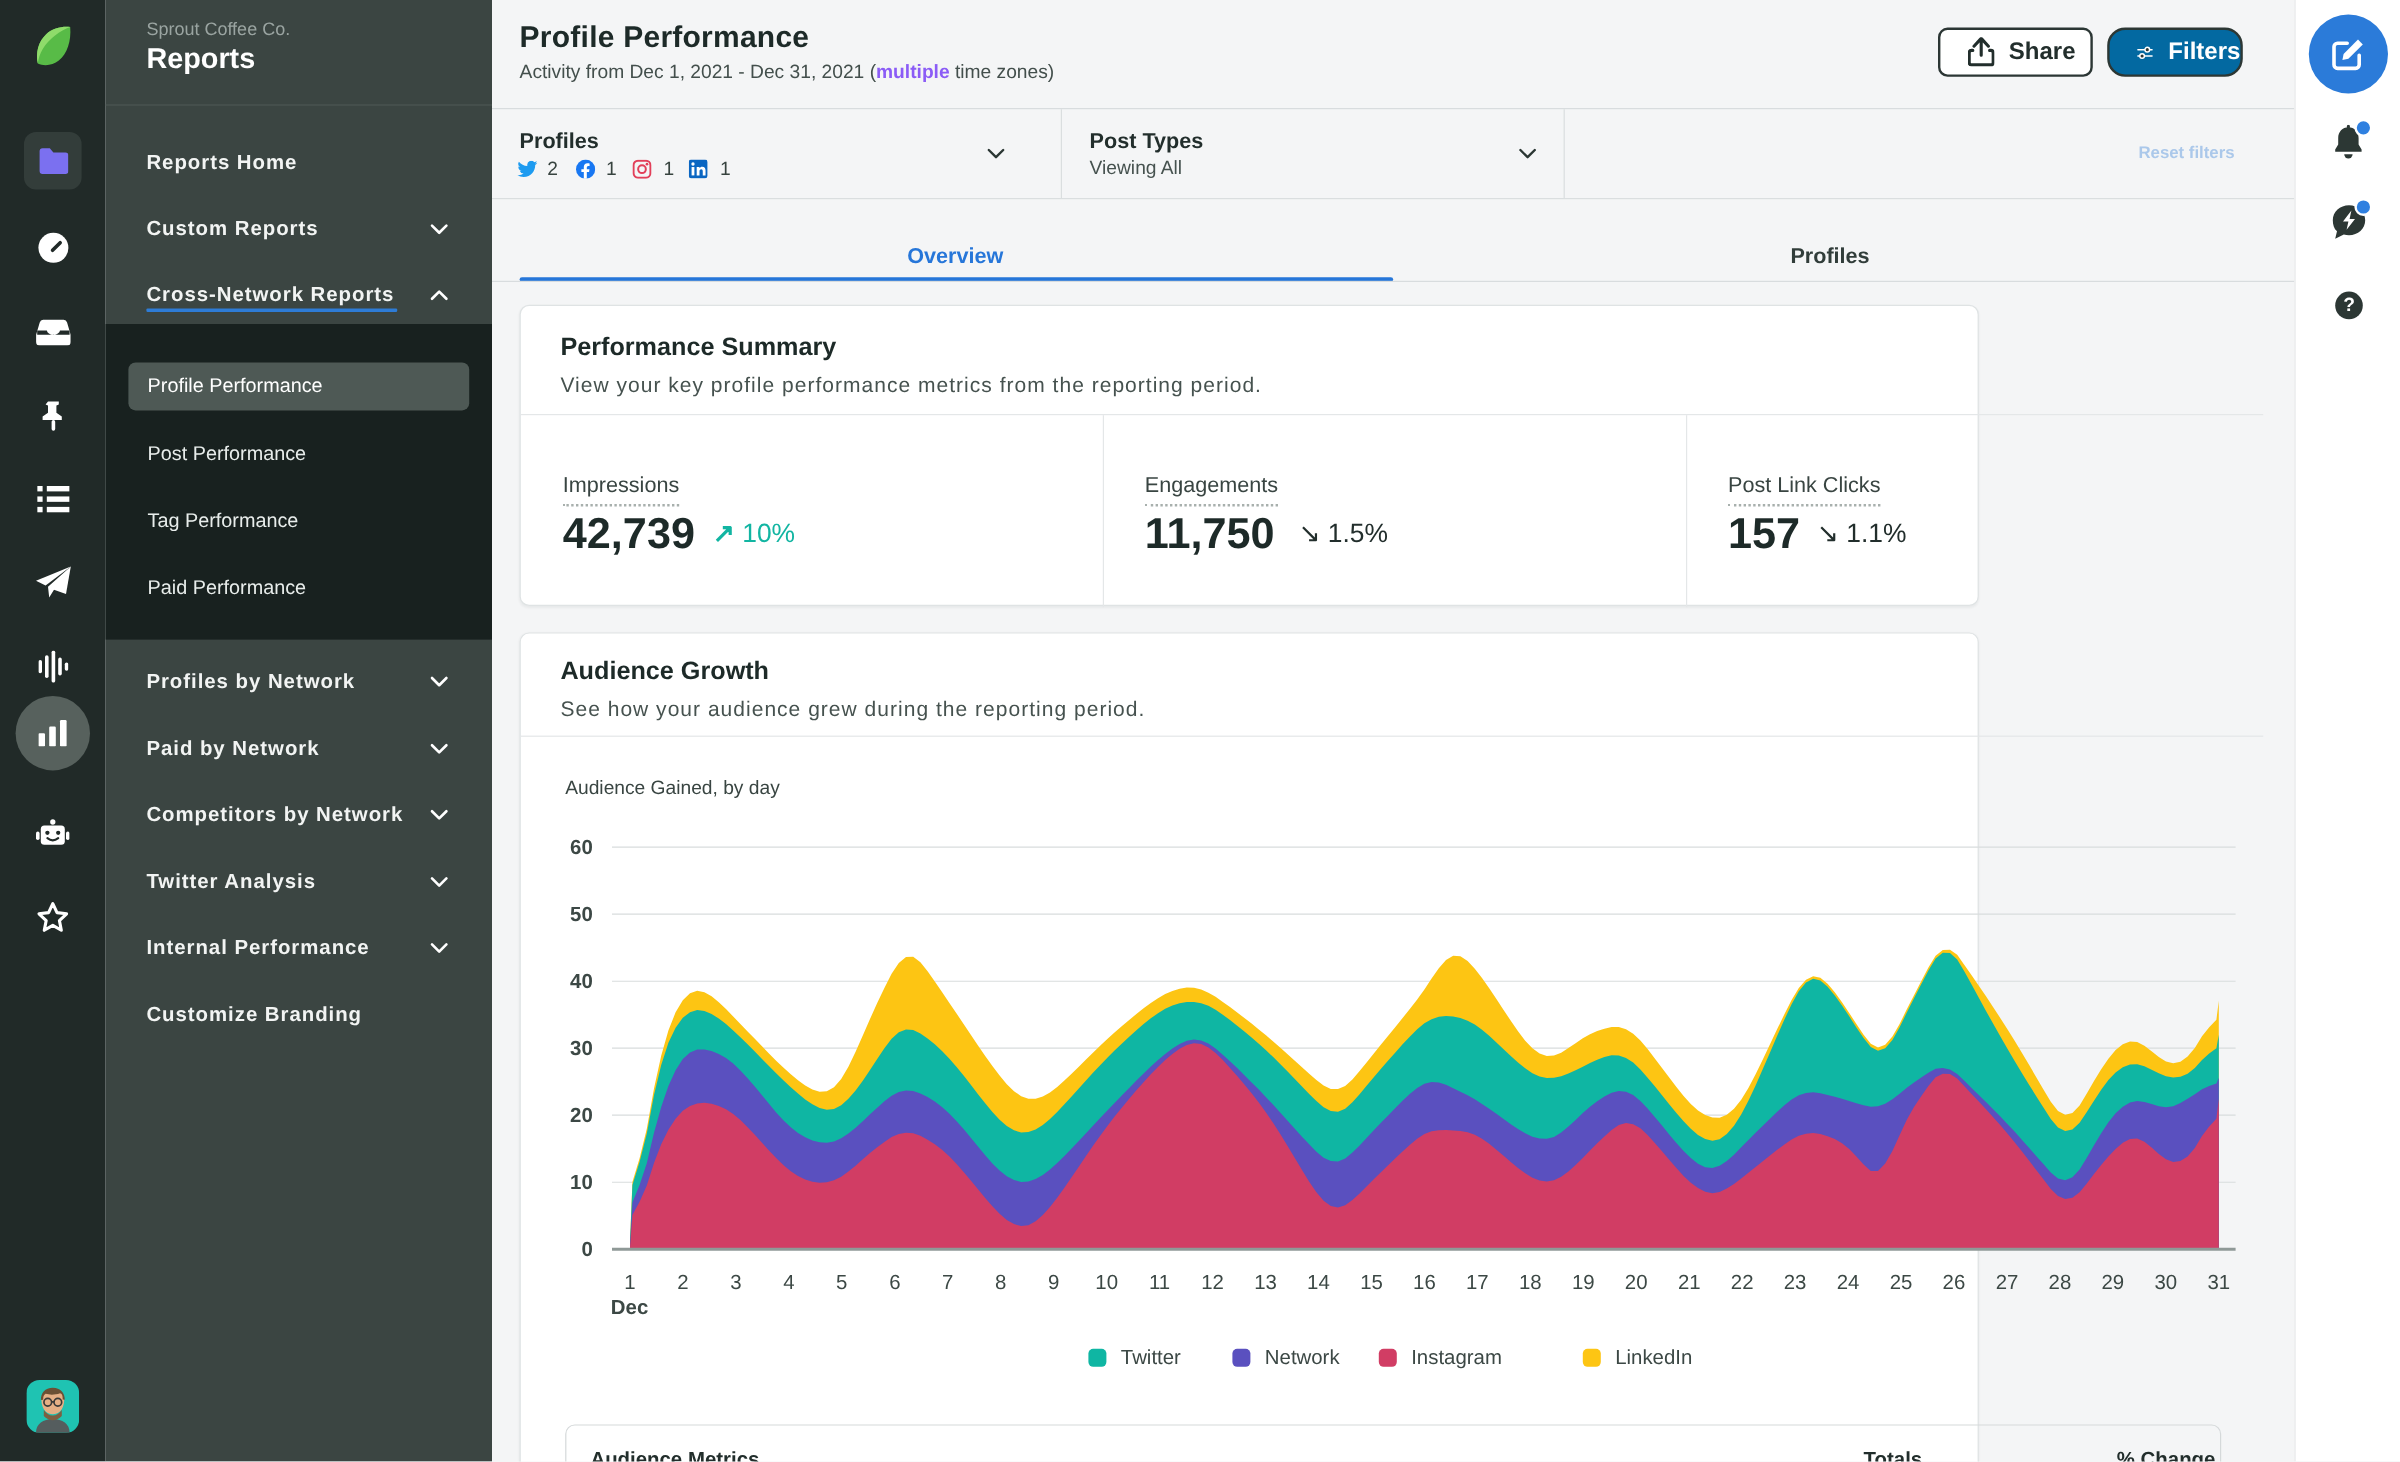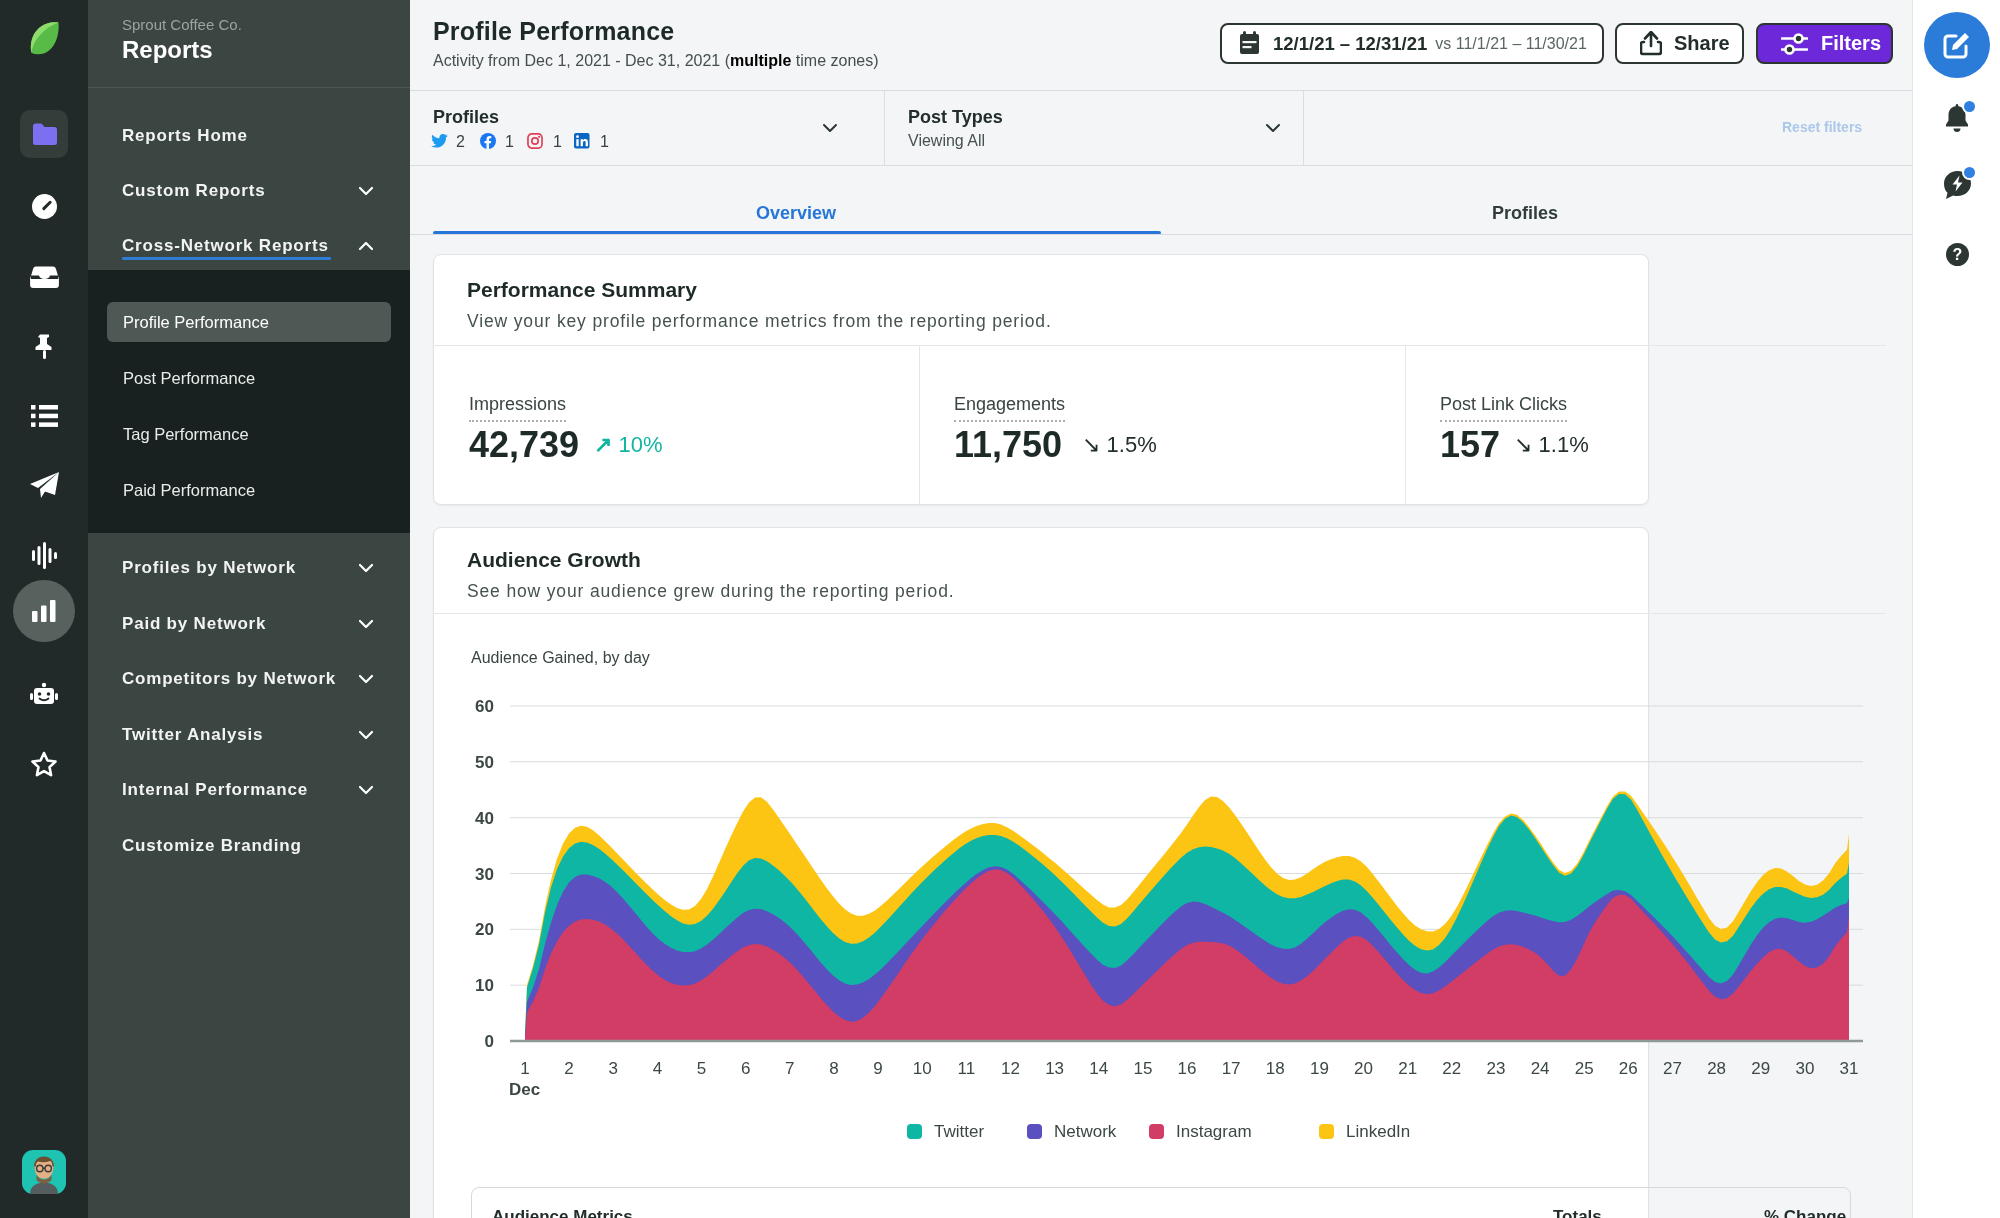--- a/index.html
+++ b/index.html
@@ -23,21 +23,21 @@
 #rrail { left:1912px; top:0; width:88px; height:1218px; background:#fff; border-left:1px solid #e4e7e8; }
 
 
 #main { left:410px; top:0; width:1502px; height:1218px; background:#f4f5f6; }
 .h-title { position:absolute; left:23px; top:17px; font-size:25px; font-weight:bold; color:#1d2a28; letter-spacing:.2px; }
 .h-sub { position:absolute; left:23px; top:52px; font-size:16px; color:#434f4c; }
 .h-border { position:absolute; left:0; top:90px; width:1502px; height:1px; background:#d8dcde; }
 .btn { position:absolute; top:23px; height:41px; white-space:nowrap; border-radius:8px; background:#fff; border:2px solid #2b3634; display:flex; align-items:center; color:#222e2c; }
 #btn-date { left:810px; width:384px; }
 #btn-share { left:1205px; width:129px; }
-#btn-filters { left:1346px; width:137px; background:#6d28d9; border-color:#2c3734; color:#fff; }
+#btn-filters { left:1346px; width:113px; background:#0369a1; border-color:#2c3734; color:#fff;border-radius:15px; }
 
 .fbar-div { position:absolute; top:91px; width:1px; height:74px; background:#dadedf; }
 .fbar-bot { position:absolute; left:0; top:165px; width:1502px; height:1px; background:#dadedf; }
 .f-label { position:absolute; font-size:18px; font-weight:bold; color:#222e2c; top:107px; }
 .f-sub { position:absolute; font-size:16px; color:#46524f; top:132px; }
 
 .tab-bot { position:absolute; left:0; top:234px; width:1502px; height:1px; background:#d8dcde; }
 .tab { position:absolute; top:203px; font-size:18px; font-weight:bold;text-align:right; }
 .tab-line { position:absolute; left:23px; top:231px; width:728px; height:4px; background:#2676d9; border-radius:2px; }
 
@@ -161,34 +161,23 @@
     </svg>
   <div class="nav1" style="top:780px;">Internal Performance</div>
   <svg class="chev" style="left:270px; top:782px;" viewBox="0 0 16 16">
       <path d="M2 5l6 6 6-6" fill="none" stroke="#fff" stroke-width="2.2" stroke-linecap="round" stroke-linejoin="round"></path>
     </svg>
   <div class="nav1" style="top:836px;">Customize Branding</div>
 </div>
 
 <div id="main" class="abs">
   <div class="h-title">Profile Performance</div>
-  <div class="h-sub">Activity from Dec 1, 2021 - Dec 31, 2021 (<b style="color:#000000;">multiple</b> time zones)</div>
+  <div class="h-sub">Activity from Dec 1, 2021 - Dec 31, 2021 (<b style="color:#8b5cf6;">multiple</b> time zones)</div>
   <div class="h-border"></div>
 
-  <div class="btn" id="btn-date">
-<svg style="margin-left:16px;" width="23" height="25" viewBox="0 0 23 25">
-<path d="M2 5 a2 2 0 0 1 2-2 h15 a2 2 0 0 1 2 2 v16 a2 2 0 0 1 -2 2 H4 a2 2 0 0 1 -2-2 Z" fill="#2c3734"></path>
-<rect x="5" y="0" width="3" height="6" rx="1.5" fill="#2c3734"></rect>
-<rect x="15" y="0" width="3" height="6" rx="1.5" fill="#2c3734"></rect>
-<rect x="4.5" y="10" width="14" height="2.2" fill="#fff" opacity=".95"></rect>
-<rect x="4.5" y="15" width="9" height="2.2" fill="#fff" opacity=".95"></rect>
-</svg>
-<span style="margin-left:12px;font-size:18.5px;font-weight:bold;letter-spacing:0;">12/1/21 – 12/31/21</span>
-<span style="margin-left:8px;font-size:16px;color:#5a6663;">vs 11/1/21 – 11/30/21</span>
-    </div>
   <div class="btn" id="btn-share">
 <svg style="margin-left:23px;" width="22" height="25" viewBox="0 0 22 25">
 <path d="M11 1 L17 7.5 M11 1 L5 7.5 M11 1 V15" fill="none" stroke="#222e2c" stroke-width="2.6" stroke-linecap="round" stroke-linejoin="round"></path>
 <path d="M4 11 H3 a2 2 0 0 0 -2 2 v8 a2 2 0 0 0 2 2 h16 a2 2 0 0 0 2-2 v-8 a2 2 0 0 0 -2-2 h-1" fill="none" stroke="#222e2c" stroke-width="2.6" stroke-linecap="round"></path>
 </svg>
 <span style="margin-left:12px;font-size:20px;font-weight:bold;">Share</span>
     </div>
   <div class="btn" id="btn-filters">
 <svg style="margin-left:23px;" width="27" height="24" viewBox="0 0 27 24">
 <line x1="1" y1="6.5" x2="26" y2="6.5" stroke="#fff" stroke-width="2.6" stroke-linecap="round"></line>

